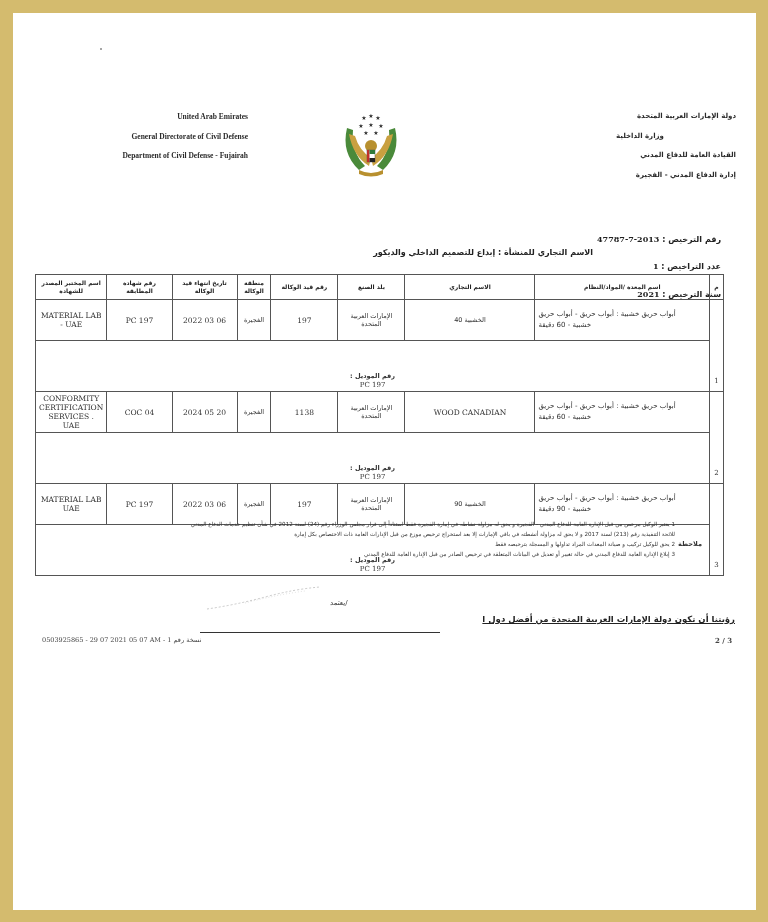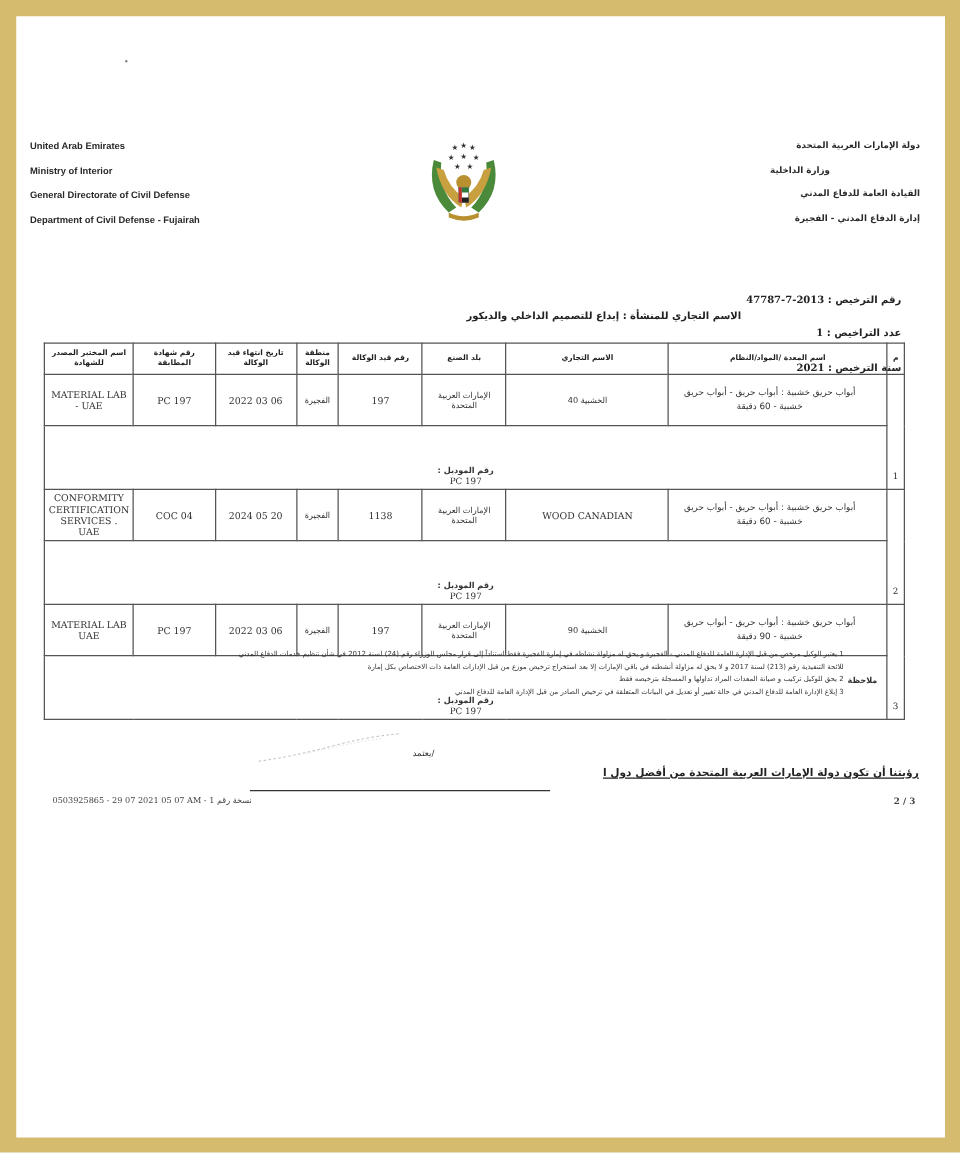--- a/index.html
+++ b/index.html
@@ -1,29 +1,29 @@
 <!DOCTYPE html>
 <html><head>
 <meta charset="utf-8">
 <style>
   html,body{margin:0;padding:0;}
   body{width:768px;height:922px;background:#d4bb6e;position:relative;overflow:hidden;font-family:"DejaVu Serif",serif;}
   .page{position:absolute;left:13px;top:13px;width:743px;height:897px;background:#ffffff;}
-  .en-head{position:absolute;left:24px;top:107px;width:210px;text-align:left;font-family:Liberation Sans, sans-serif;font-size:7.5px;font-weight:bold;color:#2a2a2a;}
+  .en-head{position:absolute;left:38px;top:107px;width:210px;text-align:right;font-family:Liberation Serif, serif;font-size:7.5px;font-weight:bold;color:#2a2a2a;}
   .en-head div{height:19.5px;line-height:19.5px;white-space:nowrap;}
   .ar-head{position:absolute;left:566px;top:107px;width:170px;direction:rtl;text-align:right;font-family:"DejaVu Sans",sans-serif;font-size:7px;font-weight:bold;color:#2a2a2a;}
   .ar-head div{height:19.5px;line-height:19.5px;white-space:nowrap;}
   .ar-head .c{text-align:center;padding-right:22px;}
   .emblem{position:absolute;left:339px;top:108px;width:64px;height:72px;}
   .lic{position:absolute;direction:rtl;font-family:"DejaVu Sans",sans-serif;font-size:8px;font-weight:bold;color:#222;white-space:nowrap;}
   table.main{position:absolute;left:35px;top:274px;width:689px;border-collapse:collapse;font-family:"DejaVu Serif",serif;font-size:7.5px;color:#333;direction:rtl;}
   table.main td, table.main th{border:1px solid #555;text-align:center;vertical-align:middle;padding:1px 3px;}
   table.main th{font-family:"DejaVu Sans",sans-serif;font-size:6px;font-weight:bold;height:22px;line-height:8px;color:#222;}
   table.main td.ar{font-family:"DejaVu Sans",sans-serif;font-size:6.5px;}
-  table.main td.desc{text-align:center;font-family:"DejaVu Sans",sans-serif;font-size:7px;line-height:11px;padding-right:16px;}
+  table.main td.desc{text-align:left;font-family:"DejaVu Sans",sans-serif;font-size:7px;line-height:11px;padding-right:16px;}
   table.main td.idx{vertical-align:bottom;font-size:7px;padding-bottom:6px;}
   tr.datarow td{height:38px;}
   td.model{text-align:right;padding:2px 4px;font-size:7px;line-height:9px;height:22px;}
   td.model .lbl{font-family:"DejaVu Sans",sans-serif;font-weight:bold;font-size:6.5px;display:block;margin-top:30px;}
   td.model .val{display:block;}
   .notes-label{position:absolute;left:678px;top:540px;font-family:"DejaVu Sans",sans-serif;font-size:6.5px;font-weight:bold;color:#333;}
   .notes{position:absolute;left:65px;top:519px;width:610px;direction:rtl;text-align:right;font-family:"DejaVu Sans",sans-serif;font-size:5.6px;line-height:10px;color:#333;}
   .notes .n{display:block;white-space:nowrap;overflow:hidden;}
   .approved{position:absolute;left:330px;top:599px;font-family:"DejaVu Sans",sans-serif;font-size:7px;color:#333;}
   .vision{position:absolute;left:320px;top:614px;width:415px;direction:rtl;text-align:right;font-family:"DejaVu Sans",sans-serif;font-size:8.5px;font-weight:bold;color:#222;white-space:nowrap;}
@@ -35,21 +35,20 @@
   .scribble{position:absolute;left:205px;top:583px;width:125px;height:30px;}
 </style>
 </head>
 <body>
 
 <div class="page"></div>
 <div class="dot"></div>
 
 <div class="en-head">
   <div>United Arab Emirates</div>
-  <div>Ministry of Interior</div>
   <div>General Directorate of Civil Defense</div>
   <div>Department of Civil Defense - Fujairah</div>
 </div>
 
 <svg class="emblem" viewBox="0 0 64 72">
   <path d="M8 20 Q2 45 20 62 L26 58 Q12 44 14 22 Z" fill="#4a8a3a"></path>
   <path d="M56 20 Q62 45 44 62 L38 58 Q52 44 50 22 Z" fill="#4a8a3a"></path>
   <path d="M10 26 Q14 48 30 58 L32 50 Q20 42 16 28 Z" fill="#c9a040"></path>
   <path d="M54 26 Q50 48 34 58 L32 50 Q44 42 48 28 Z" fill="#c9a040"></path>
   <circle cx="32" cy="38" r="6" fill="#b8902f"></circle>

